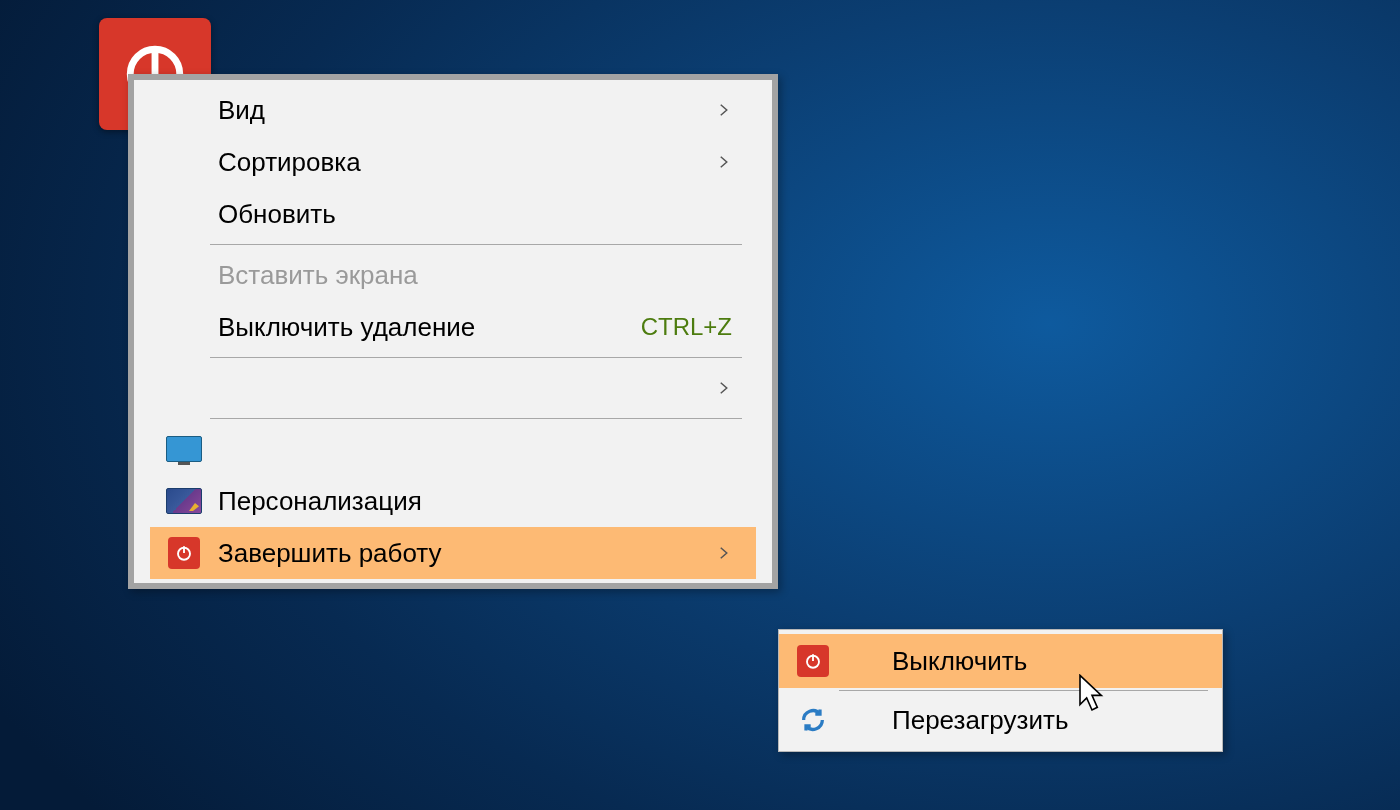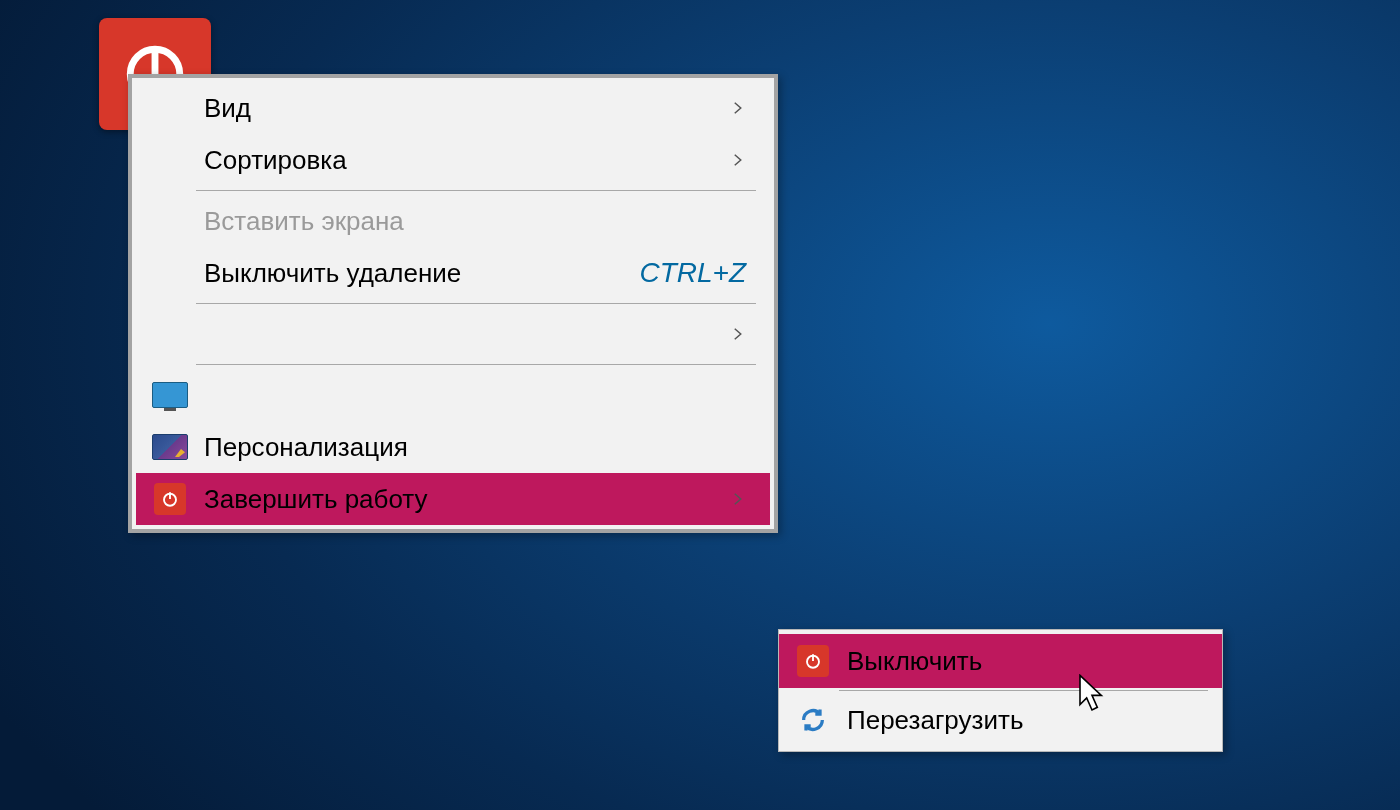--- a/index.html
+++ b/index.html
@@ -47,61 +47,60 @@
       text-shadow: 1px 1px 2px rgba(0,0,0,0.7);
     }
 
     
     .context-menu {
       position: absolute;
       top: 74px;
       left: 128px;
       width: 650px;
       background: #f2f2f2;
-      border: 4px solid #a3a3a3;
+      border: 6px solid #a3a3a3;
       box-shadow: 3px 3px 8px rgba(0,0,0,0.3);
-      padding: 4px 4px;
+      padding: 4px 16px;
     }
     .menu-item {
       display: flex;
       align-items: center;
       height: 52px;
       padding: 0 24px 0 14px;
       cursor: default;
       font-size: 26px;
       color: #000;
     }
     .menu-item.disabled {
       color: #9a9a9a;
     }
     .menu-item.highlighted {
-      background: #be185d;
+      background: #fdba74;
     }
     .menu-icon {
       width: 40px;
       height: 36px;
       display: flex;
       align-items: center;
       justify-content: center;
       flex-shrink: 0;
       margin-right: 14px;
     }
     .menu-spacer {
       width: 40px;
       margin-right: 14px;
       flex-shrink: 0;
     }
     .menu-label {
       flex: 1;
     }
     .menu-shortcut {
-      color: #0369a1;
-      font-size: 28px;
+      color: #4d7c0f;
+      font-size: 24px;
       margin-left: auto;
-      font-style: italic;
     }
     .menu-arrow {
       width: 18px;
       height: 18px;
       margin-left: auto;
       flex-shrink: 0;
     }
     .menu-separator {
       height: 1px;
       background: #a8a8a8;
@@ -114,20 +113,21 @@
       top: 629px;
       left: 778px;
       width: 445px;
       background: #f2f2f2;
       border: 1px solid #b8b8b8;
       box-shadow: 3px 3px 8px rgba(0,0,0,0.3);
       padding: 4px 0;
     }
     .submenu .menu-item {
       height: 54px;
+      gap: 45px;
     }
     .submenu .menu-separator {
       margin: 2px 14px 2px 60px;
     }
 
     
     .cursor {
       position: absolute;
       top: 674px;
       left: 1078px;
@@ -211,20 +211,24 @@
         <polyline points="9 5 17 12 9 19"></polyline>
       </svg>
   </div>
   <div class="menu-item">
     <div class="menu-spacer"></div>
     <span class="menu-label">Сортировка</span>
     <svg class="menu-arrow" viewBox="0 0 24 24" fill="none" stroke="#555" stroke-width="2">
         <polyline points="9 5 17 12 9 19"></polyline>
       </svg>
   </div>
+  <div class="menu-item">
+    <div class="menu-spacer"></div>
+    <span class="menu-label">Обновить</span>
+  </div>
   <div class="menu-separator"></div>
   <div class="menu-item disabled">
     <div class="menu-spacer"></div>
     <span class="menu-label">Вставить экрана</span>
   </div>
   <div class="menu-item">
     <div class="menu-spacer"></div>
     <span class="menu-label">Выключить удаление</span>
     <span class="menu-shortcut">CTRL+Z</span>
   </div>

